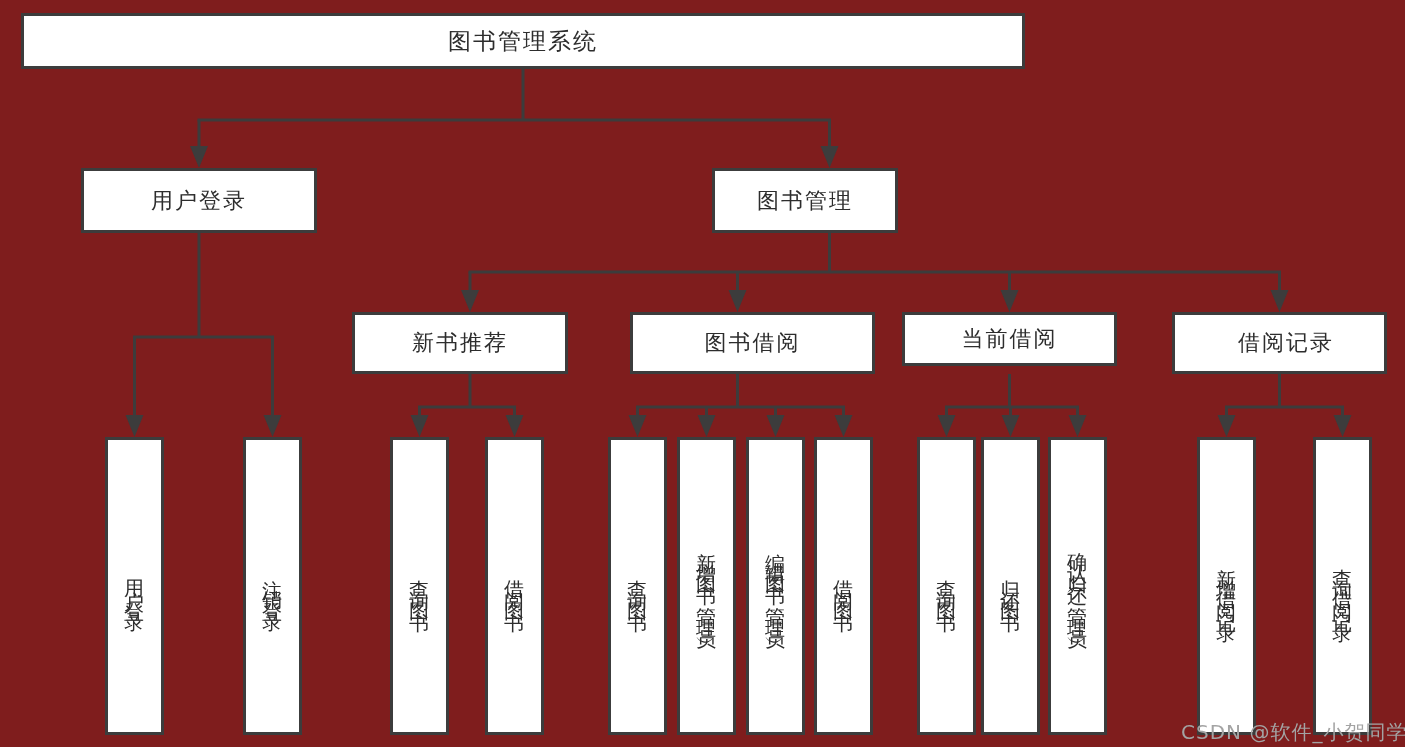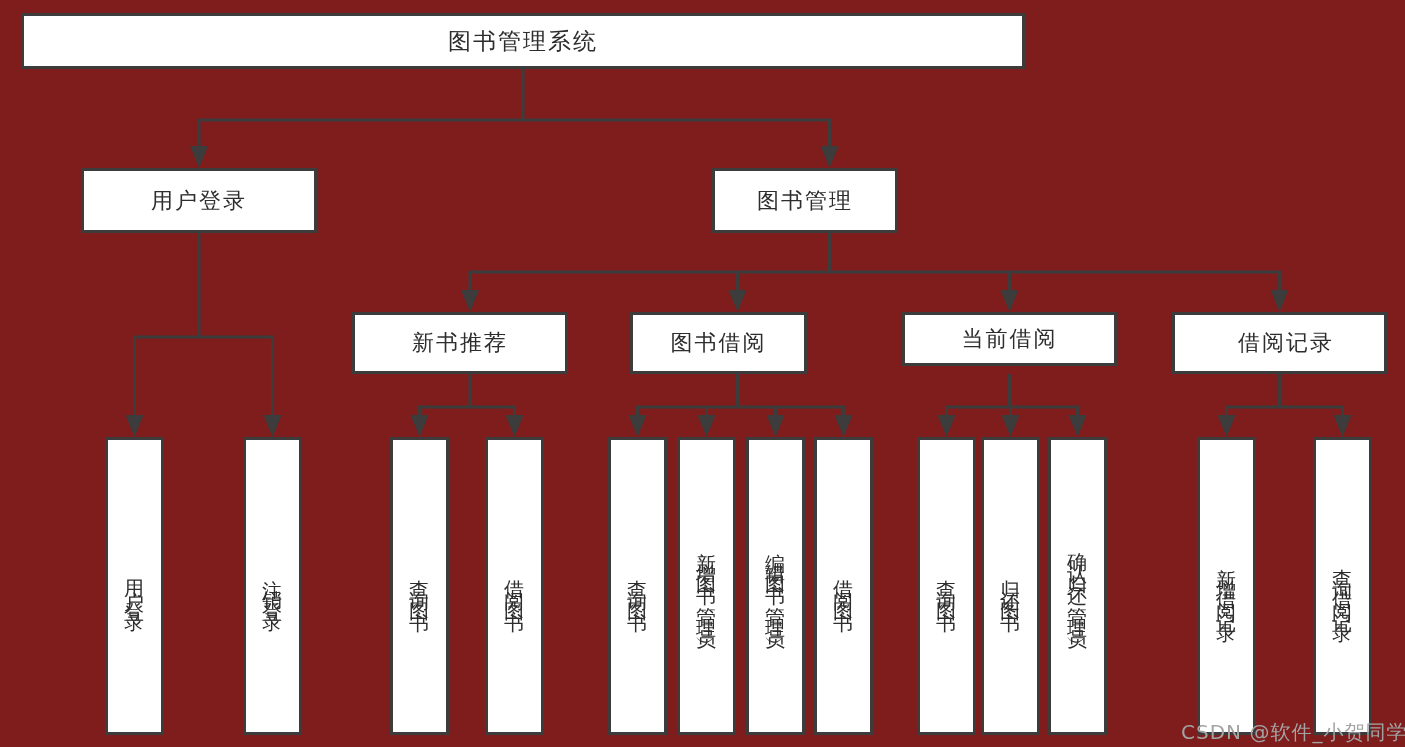--- a/index.html
+++ b/index.html
@@ -135,21 +135,21 @@
       <polygon class="head" points="1333.5,415 1351.5,415 1342.5,437"></polygon>
     </g>
   </svg>
 
   <div class="node root-node" style="left:21px; top:13px; width:1004px; height:56px;">图书管理系统</div>
 
   <div class="node h-node" style="left:81px; top:168px; width:236px; height:65px;">用户登录</div>
   <div class="node h-node" style="left:712px; top:168px; width:186px; height:65px;">图书管理</div>
 
   <div class="node h-node" style="left:352px; top:312px; width:216px; height:62px;">新书推荐</div>
-  <div class="node h-node" style="left:630px; top:312px; width:177px; height:62px;">图书借阅</div>
+  <div class="node h-node" style="left:630px; top:312px; width:245px; height:62px;">图书借阅</div>
   <div class="node h-node" style="left:902px; top:312px; width:215px; height:54px;">当前借阅</div>
   <div class="node h-node" style="left:1172px; top:312px; width:215px; height:62px;padding-left:13px;">借阅记录</div>
 
   <div class="node leaf" style="left:105px; top:437px;">用户登录</div>
   <div class="node leaf" style="left:243px; top:437px;">注销登录</div>
 
   <div class="node leaf" style="left:390px; top:437px;">查询图书</div>
   <div class="node leaf" style="left:485px; top:437px;">借阅图书</div>
 
   <div class="node leaf" style="left:608px; top:437px;">查询图书</div>

